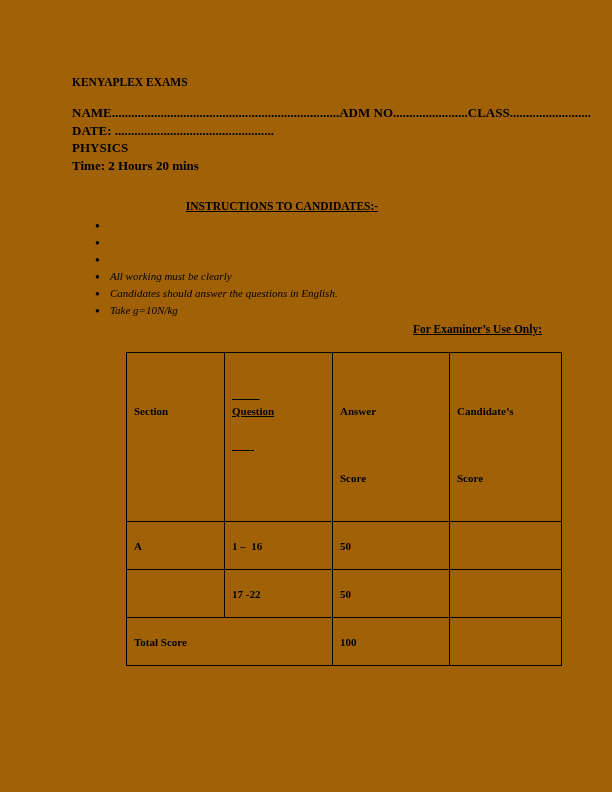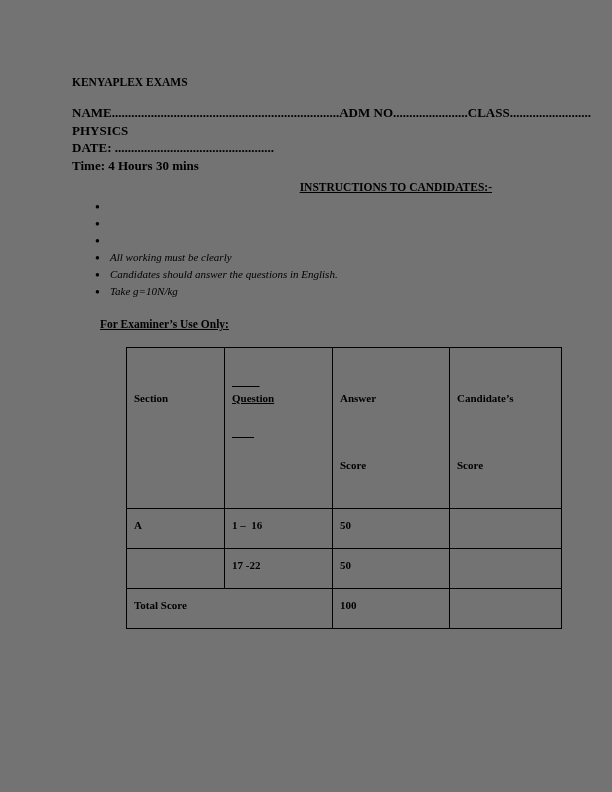--- a/index.html
+++ b/index.html
@@ -4,21 +4,21 @@
 <style>
   html, body {
     margin: 0;
     padding: 0;
     background: #ffffff;
   }
   .page {
     position: relative;
     width: 612px;
     height: 792px;
-    background: #737373;
+    background: #a16207;
     color: #000000;
     font-family: "Liberation Serif", "DejaVu Serif", serif;
     overflow: hidden;
   }
   .content {
     position: absolute;
     left: 72px;
     top: 74px;
     width: 470px;
   }
@@ -28,23 +28,23 @@
     line-height: 17px;
     margin-bottom: 13px;
   }
   .hline {
     font-size: 13px;
     font-weight: bold;
     line-height: 17.5px;
     white-space: nowrap;
   }
   .instructions-heading {
-    text-align: right;
+    text-align: center;
     padding-right: 50px;
-    margin-top: 3px;
+    margin-top: 22px;
     line-height: 17px;
   }
   .instructions-heading span {
     font-size: 11.5px;
     font-weight: bold;
     text-decoration: underline;
   }
   ul.instructions-list {
     list-style: none;
     margin: 2px 0 0 0;
@@ -58,40 +58,40 @@
   .bullet {
     flex: 0 0 15px;
     font-size: 8px;
     line-height: 17px;
   }
   .li-text {
     font-style: italic;
     font-size: 11px;
   }
   .examiner-heading {
-    text-align: left;
+    text-align: right;
     padding-left: 28px;
-    margin-top: 14px;
+    margin-top: 0;
     line-height: 17px;
   }
   .examiner-heading span {
     font-size: 11.5px;
     font-weight: bold;
     text-decoration: underline;
   }
   table.examiner-table {
     border-collapse: collapse;
     table-layout: fixed;
     margin: 14px 0 0 54px;
     width: 387px;
   }
   table.examiner-table td {
     border: 1.5px solid #000000;
     vertical-align: top;
-    padding: 8px 4px 0 7px;
+    padding: 16px 4px 0 7px;
     font-size: 11px;
     font-weight: bold;
     line-height: 17px;
     white-space: pre-wrap;
     overflow: hidden;
   }
   .col-section    { width: 86px;  }
   .col-question   { width: 96px; text-decoration: underline;  }
   .col-max        { width: 105px; }
   .col-candidate  { width: 100px; }
@@ -102,26 +102,26 @@
 </head>
 <body>
 
 <div class="page">
   <div class="content">
 
     <div class="school-title">KENYAPLEX EXAMS</div>
 
     <div class="hline">NAME......................................................................ADM NO.......................CLASS.........................</div>
 
+    <div class="hline">DATE: .................................................</div>
+
     <div class="hline">PHYSICS</div>
 
-    <div class="hline">DATE: .................................................</div>
 
-
-    <div class="hline">Time: 4 Hours 30 mins</div>
+    <div class="hline">Time: 2 Hours 20 mins</div>
 
     <div class="instructions-heading">
       <span>INSTRUCTIONS TO CANDIDATES:-</span>
     </div>
 
     <ul class="instructions-list">
       <li>
         <span class="bullet">●</span>
       </li>
       <li>

